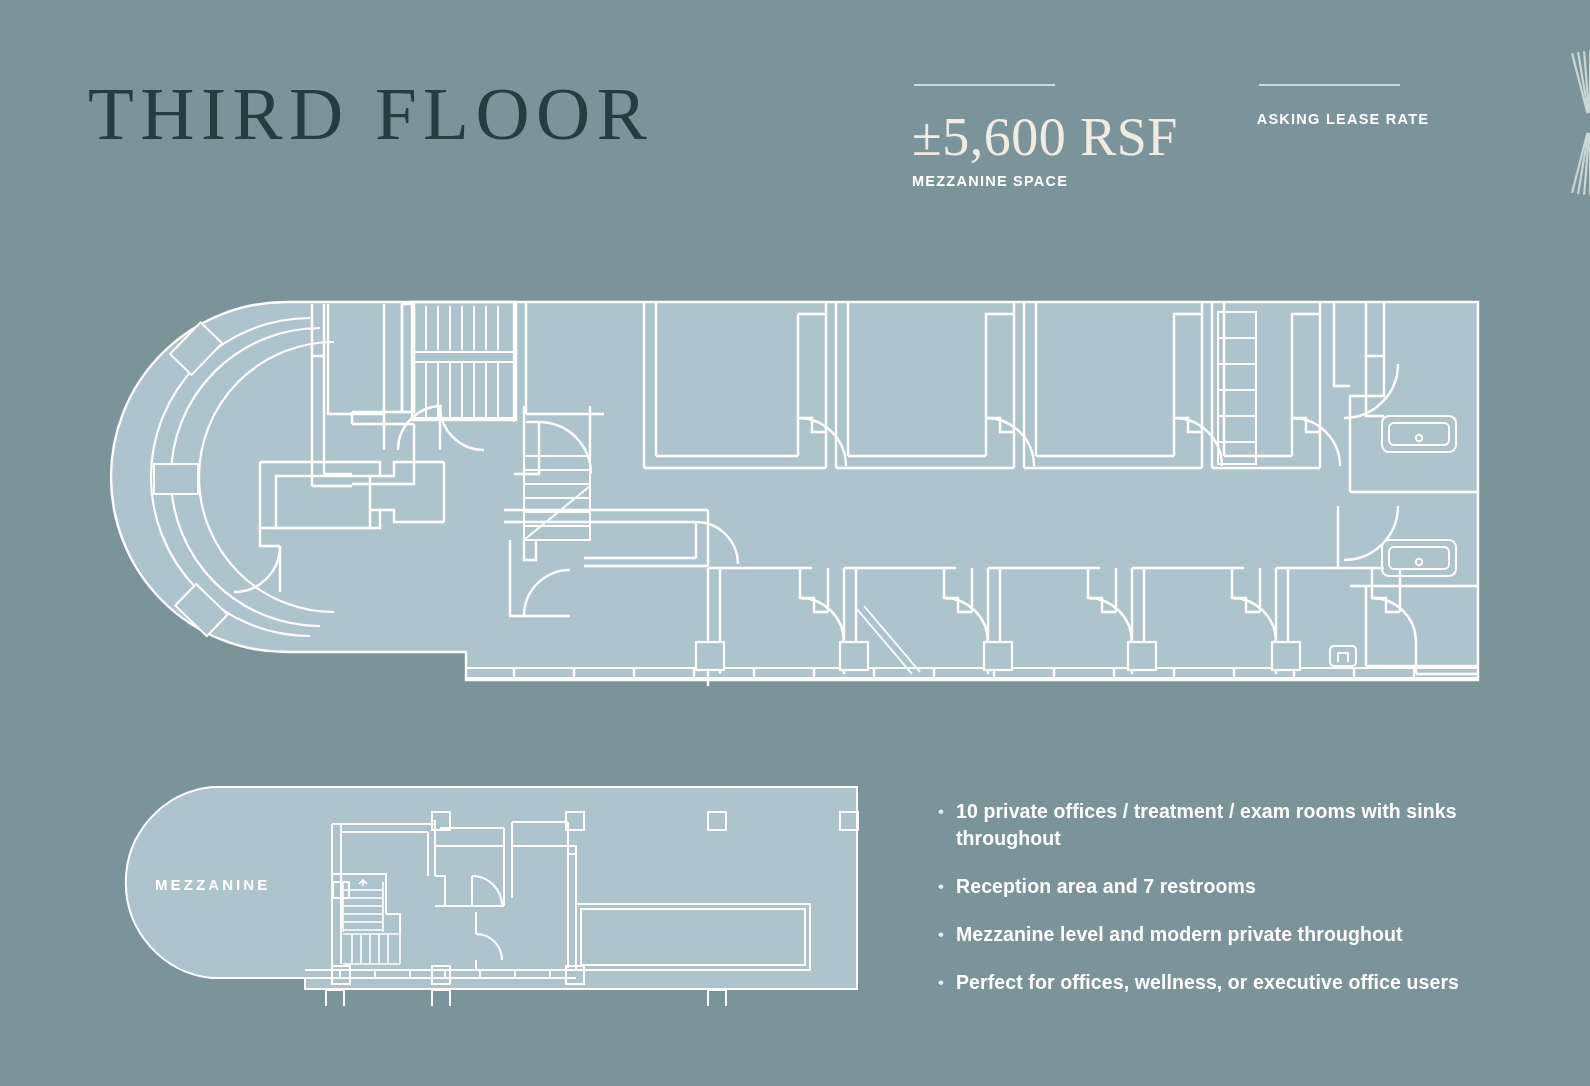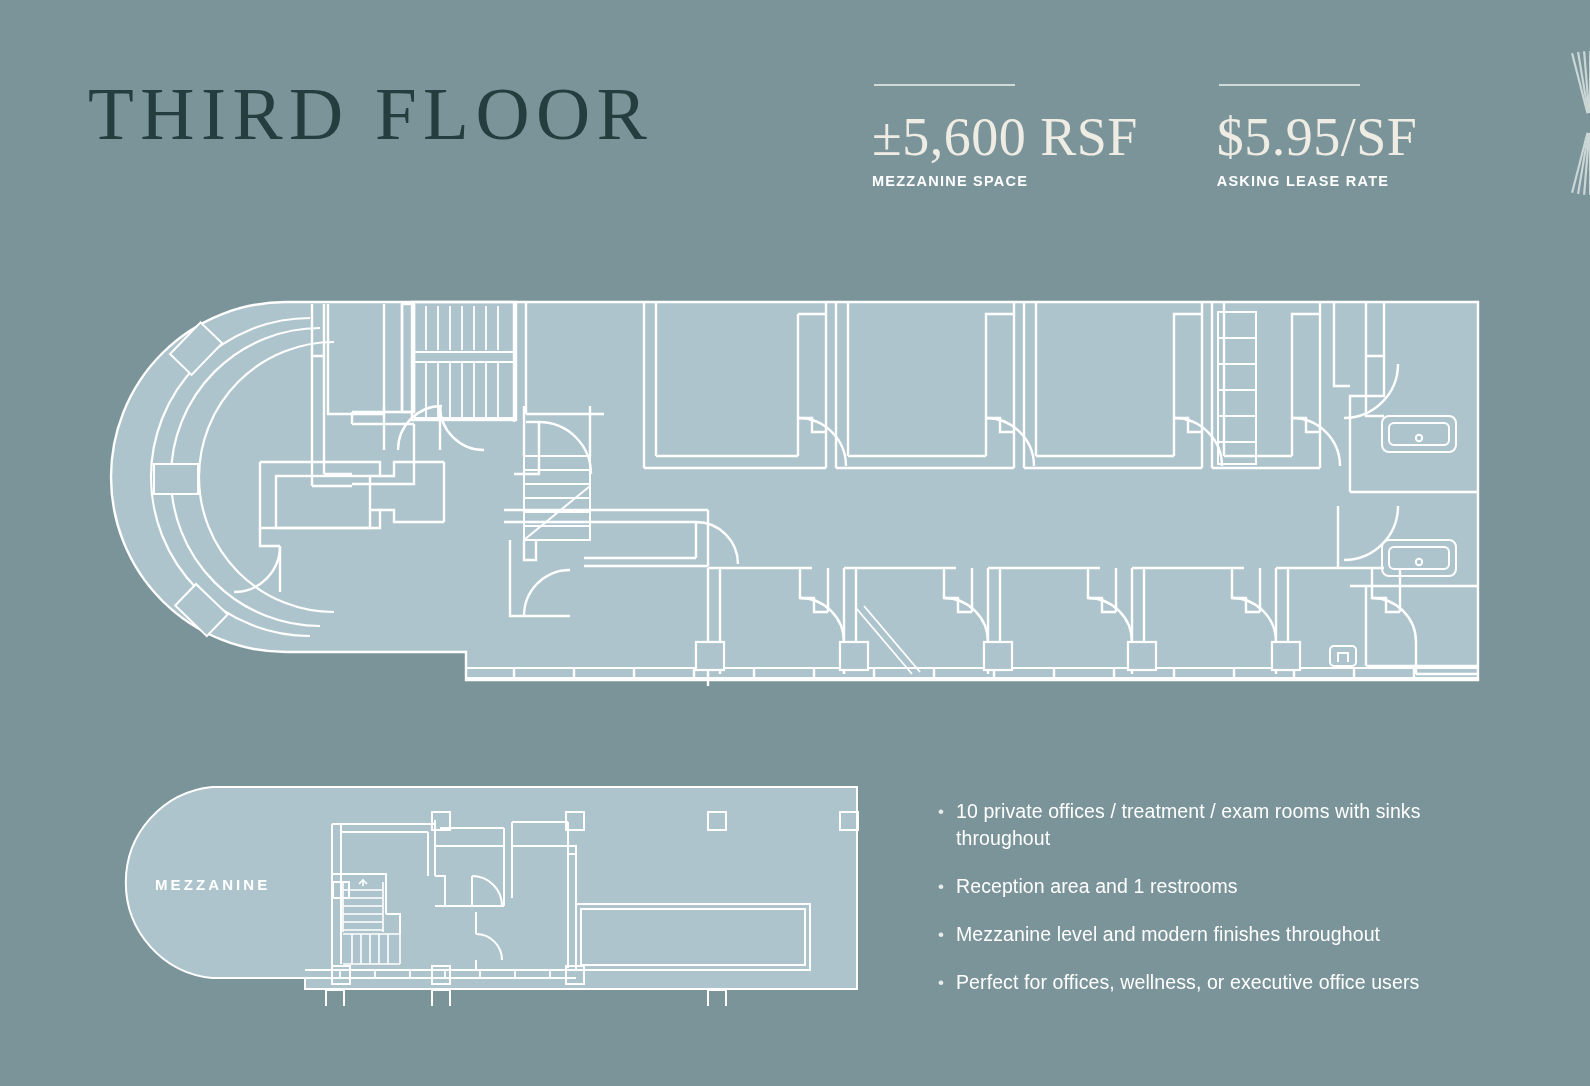--- a/index.html
+++ b/index.html
@@ -44,20 +44,21 @@
   #stats {
     position: absolute;
     left: 872px;
     top: 84px;
     display: flex;
     align-items: flex-start;
   }
   .stat {
     position: relative;
     padding-top: 22px;
+    margin-left: 40px;
   }
   .stat + .stat { margin-left: 79px; }
   .stat .rule {
     position: absolute;
     top: 0;
     left: 2px;
     width: 141px;
     height: 2px;
     background: #cfd9d6;
   }
@@ -122,21 +123,21 @@
     flex: 0 0 auto;
     width: 18px;
     color: #e9eceb;
     font-size: 17px;
     line-height: 27px;
   }
   .feature .txt {
     flex: 1 1 auto;
     font-size: 19.5px;
     line-height: 27px;
-    font-weight: normal;
+    font-weight: bold;
     color: #ffffff;
     letter-spacing: 0.1px;
   }
 </style>
 </head>
 <body>
 
 <svg id="sunburst" viewBox="0 0 150 150">
   <g id="sunburst-rays" stroke="#cbd7d5" stroke-width="2.2" stroke-linecap="butt">
       <line x1="101.51" y1="65.31" x2="86.09" y2="5.26"></line>
@@ -189,21 +190,20 @@
 <div id="page-title">THIRD FLOOR</div>
 
 <div id="stats">
   <div class="stat">
     <div class="rule"></div>
     <div class="value">±5,600 RSF</div>
     <div class="label">MEZZANINE SPACE</div>
   </div>
   <div class="stat">
     <div class="rule"></div>
-    <div class="value">$5.95/SF</div>
     <div class="label">ASKING LEASE RATE</div>
   </div>
 </div>
 
 <svg id="main-plan" viewBox="0 0 1404 404" preserveAspectRatio="none">
   <defs>
     <clipPath id="mainClip">
       <path d="M 202,4 L 1396,4 L 1396,352 L 1396,386 L 380,386 L 380,358
                L 202,358 A 177,177 0 0 1 202,4 Z"></path>
     </clipPath>
@@ -504,23 +504,23 @@
 
 <div id="mezz-label">MEZZANINE</div>
 
 <div id="features">
   <div class="feature">
     <span class="dot">•</span>
     <span class="txt">10 private offices / treatment / exam rooms with sinks throughout</span>
   </div>
   <div class="feature">
     <span class="dot">•</span>
-    <span class="txt">Reception area and 1 restrooms</span>
+    <span class="txt">Reception area and 7 restrooms</span>
   </div>
   <div class="feature">
     <span class="dot">•</span>
-    <span class="txt">Mezzanine level and modern finishes throughout</span>
+    <span class="txt">Mezzanine level and modern private throughout</span>
   </div>
   <div class="feature">
     <span class="dot">•</span>
     <span class="txt">Perfect for offices, wellness, or executive office users</span>
   </div>
 </div>
 
 </body></html>

